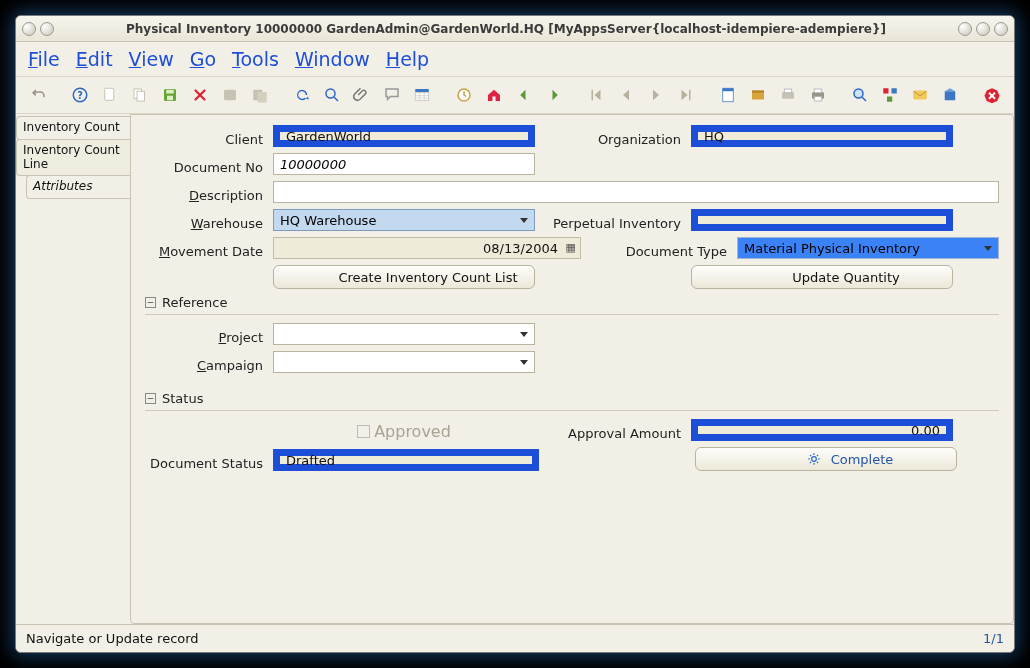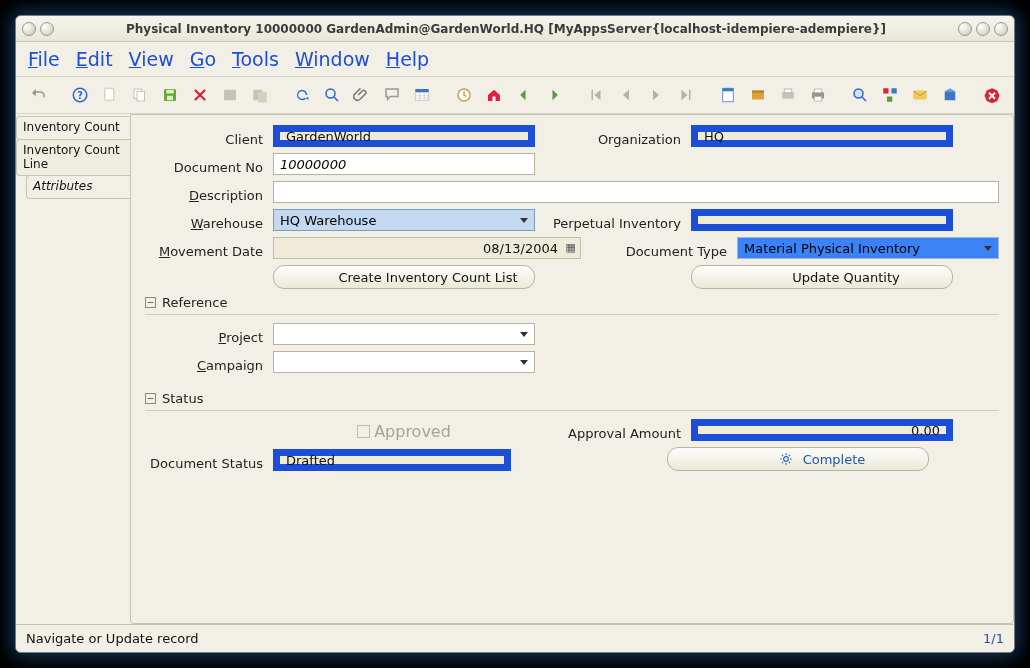--- a/index.html
+++ b/index.html
@@ -27,21 +27,21 @@
   .row .lbl2 { width: 144px; text-align: right; font-size: 13px; color: #222; padding-right: 4px; }
   .ro { background: #efebd9; border: 7px solid #1d4ed8; height: 22px; font-size: 13px; padding: 0 6px; display: flex; align-items: center; color: #111; }
   .inp { background: #fff; border: 1px solid #b8b4a0; height: 22px; font-size: 13px; padding: 0 6px; }
   .sel { background: #c3d9ef; border: 1px solid #7d9cbd; height: 22px; font-size: 13px; padding: 0 6px; display: flex; align-items: center; position: relative; }
   .sel-light { background: #3b82f6; border: 1px solid #9fb7d0; }
   .sel::after { content: ""; position: absolute; right: 6px; top: 8px; border-left: 4px solid transparent; border-right: 4px solid transparent; border-top: 5px solid #333; }
   .selwhite { background: #fff; border: 1px solid #b8b4a0; height: 22px; font-size: 13px; padding: 0 6px; display: flex; align-items: center; position: relative; }
   .selwhite::after { content: ""; position: absolute; right: 6px; top: 8px; border-left: 4px solid transparent; border-right: 4px solid transparent; border-top: 5px solid #333; }
   .date { background: #efebd9; border: 1px solid #c0bca8; height: 22px; font-size: 13px; padding: 0 22px 0 6px; display: flex; align-items: center; justify-content: flex-end; position: relative; color: #111; }
   .date::after { content: "▦"; position: absolute; right: 4px; top: 3px; font-size: 11px; color: #555; }
-  .btn { background: linear-gradient(#fdfdfb,#ece8d8); border: 1px solid #b8b4a0; height: 24px; font-size: 13px; display: flex; align-items: center; justify-content: center; border-radius: 11px; color: #111; padding-left: 48px; }
+  .btn { background: linear-gradient(#fdfdfb,#ece8d8); border: 1px solid #b8b4a0; height: 24px; font-size: 13px; display: flex; align-items: center; justify-content: center; border-radius: 6px; color: #111; padding-left: 48px; }
   .btn.blue { color: #2255aa; gap: 10px; }
   .section { margin: 6px 0 4px 0; display: flex; align-items: center; gap: 6px; }
   .section .toggle { width: 11px; height: 11px; border: 1px solid #888; display: flex; align-items: center; justify-content: center; font-size: 9px; line-height: 1; color: #444; }
   .section .stitle { font-size: 13px; color: #222; }
   .sep { height: 1px; background: #d0ccba; margin: 2px 0 8px 0; }
   .chk { width: 13px; height: 13px; border: 1px solid #bbb; display: inline-block; margin-right: 4px; vertical-align: middle; }
   .muted { color: #a8a494; }
   .ro-right { justify-content: flex-end; }
   .statusbar { display: flex; align-items: center; justify-content: space-between; border-top: 1px solid #c8c4b4; padding: 6px 10px; font-size: 13px; color: #111; background: #f2efe6; }
   .statusbar .right { color: #2255aa; }
@@ -341,21 +341,21 @@
         <div style="width:262px; display:flex; align-items:center; justify-content:center;">
           <span class="chk"></span>
           <span class="muted">Approved</span>
         </div>
         <div class="lbl2">Approval Amount</div>
         <div class="ro ro-right" style="width:262px">0.00</div>
       </div>
 
       <div class="row">
         <div class="lbl">Document Status</div>
-        <div class="ro" style="width:238px">Drafted</div>
+        <div class="ro" style="width:266px">Drafted</div>
         <div class="lbl2"></div>
         <div class="btn blue" style="width:262px">
           <svg width="14" height="14" viewBox="0 0 24 24">
                 <circle cx="12" cy="12" r="4" fill="none" stroke="#2a67c7" stroke-width="2"></circle>
                 <path d="M12 2v3M12 19v3M2 12h3M19 12h3M5 5l2 2M17 17l2 2M19 5l-2 2M7 17l-2 2" stroke="#2a67c7" stroke-width="2"></path>
               </svg>
           <span>Complete</span>
         </div>
       </div>
 

